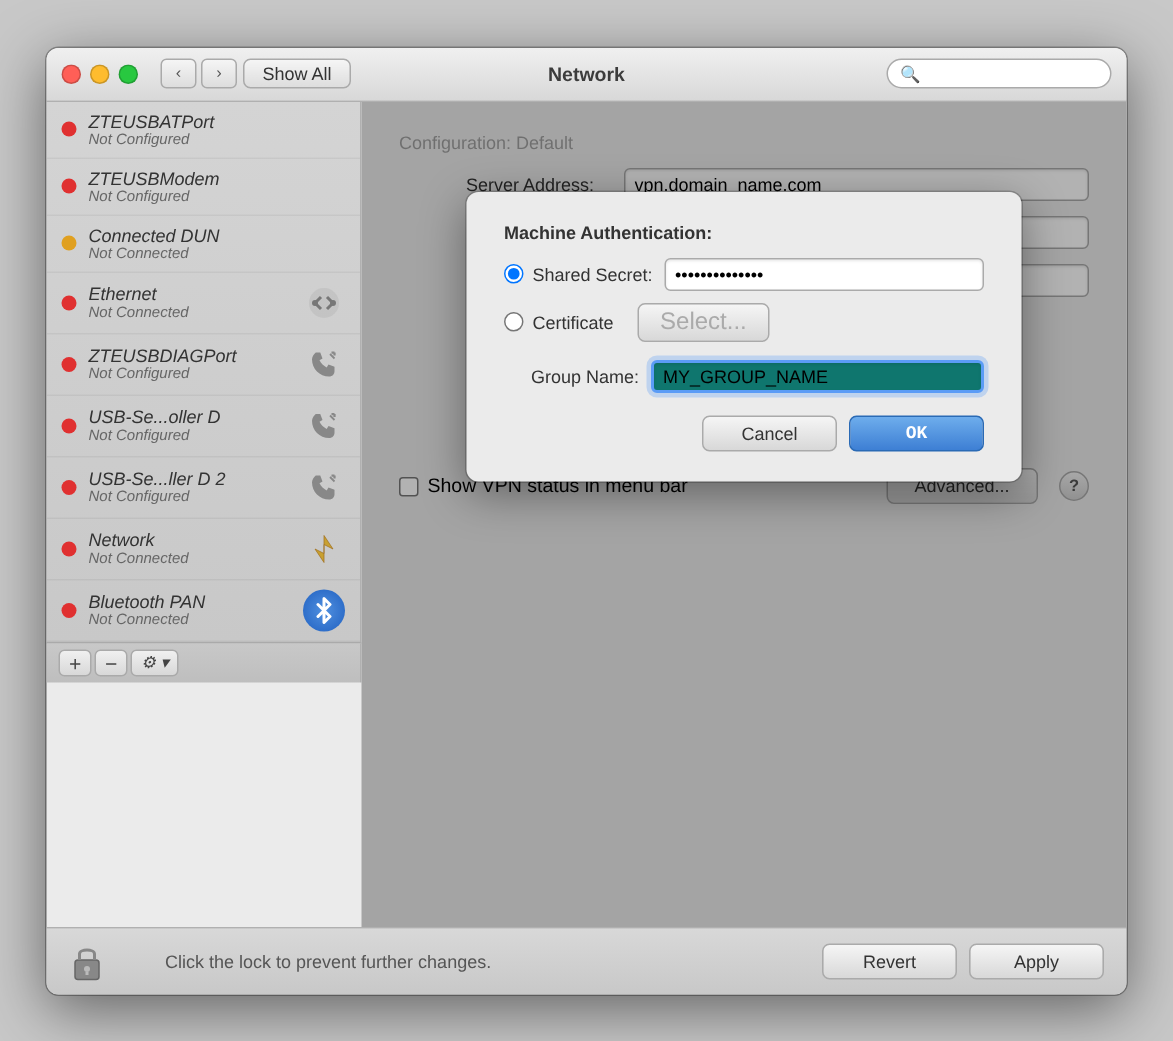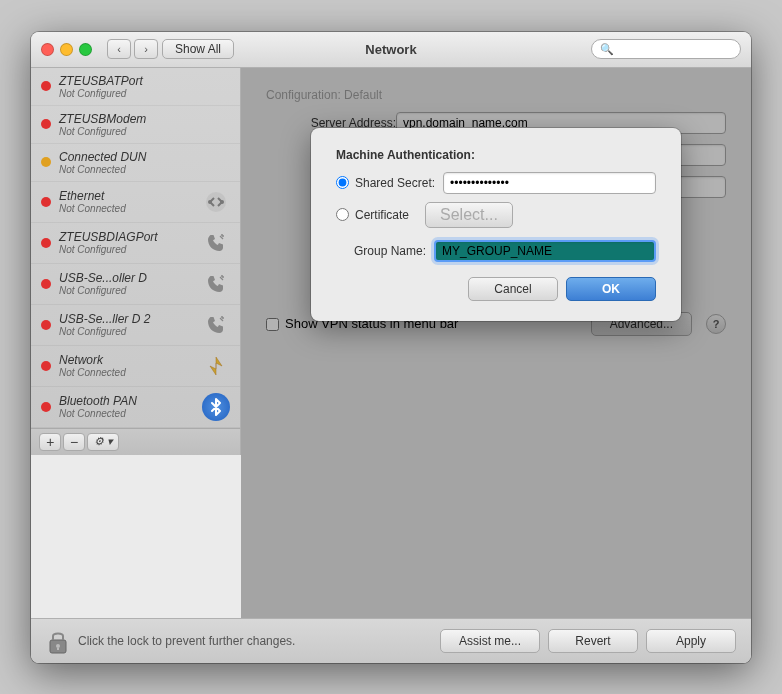--- a/index.html
+++ b/index.html
@@ -183,21 +183,21 @@
     }
 
     .field-row {
       display: flex;
       align-items: center;
       margin-bottom: 10px;
     }
     .field-label {
       text-align: right;
       width: 130px;
-      margin-right: 0;
+      margin-right: 20px;
       color: #333;
       font-size: 12px;
     }
     .field-input {
       flex: 1;
       height: 22px;
       border: 1px solid #aaa;
       border-radius: 4px;
       padding: 0 6px;
       font-size: 12px;
@@ -220,29 +220,31 @@
       cursor: pointer;
       color: #333;
       min-width: 90px;
       text-align: center;
     }
     .mac-btn.primary {
       background: linear-gradient(to bottom, #6eadec, #3d7fd4);
       border-color: #2a6ab5;
       color: white;
       font-weight: 600;
+      font-family: Liberation Mono, monospace;
     }
 
     
     .bottom-bar {
       background: linear-gradient(to bottom, #d8d8d8, #c8c8c8);
       border-top: 1px solid #b0b0b0;
       padding: 8px 15px;
       display: flex;
       align-items: center;
+      gap: 32px;
     }
     .lock-icon {
       width: 24px;
       height: 28px;
       display: flex;
       align-items: center;
       justify-content: center;
       margin-right: 8px;
       color: #888;
       font-size: 18px;
@@ -575,18 +577,17 @@
     <div class="lock-icon">
       <svg width="22" height="26" viewBox="0 0 22 26" fill="none">
         <rect x="3" y="12" width="16" height="13" rx="2" fill="#888" stroke="#666" stroke-width="1"></rect>
         <path d="M6 12 V8 C6 4.5 16 4.5 16 8 V12" stroke="#888" stroke-width="2" fill="none"></path>
         <circle cx="11" cy="18" r="2" fill="#bbb"></circle>
         <line x1="11" y1="20" x2="11" y2="22" stroke="#bbb" stroke-width="2"></line>
       </svg>
     </div>
     <span class="bottom-text">Click the lock to prevent further changes.</span>
     <div class="bottom-buttons">
-      <button class="mac-btn">Assist me...</button>
       <button class="mac-btn">Revert</button>
       <button class="mac-btn">Apply</button>
     </div>
   </div>
 </div>
 
 </body></html>

